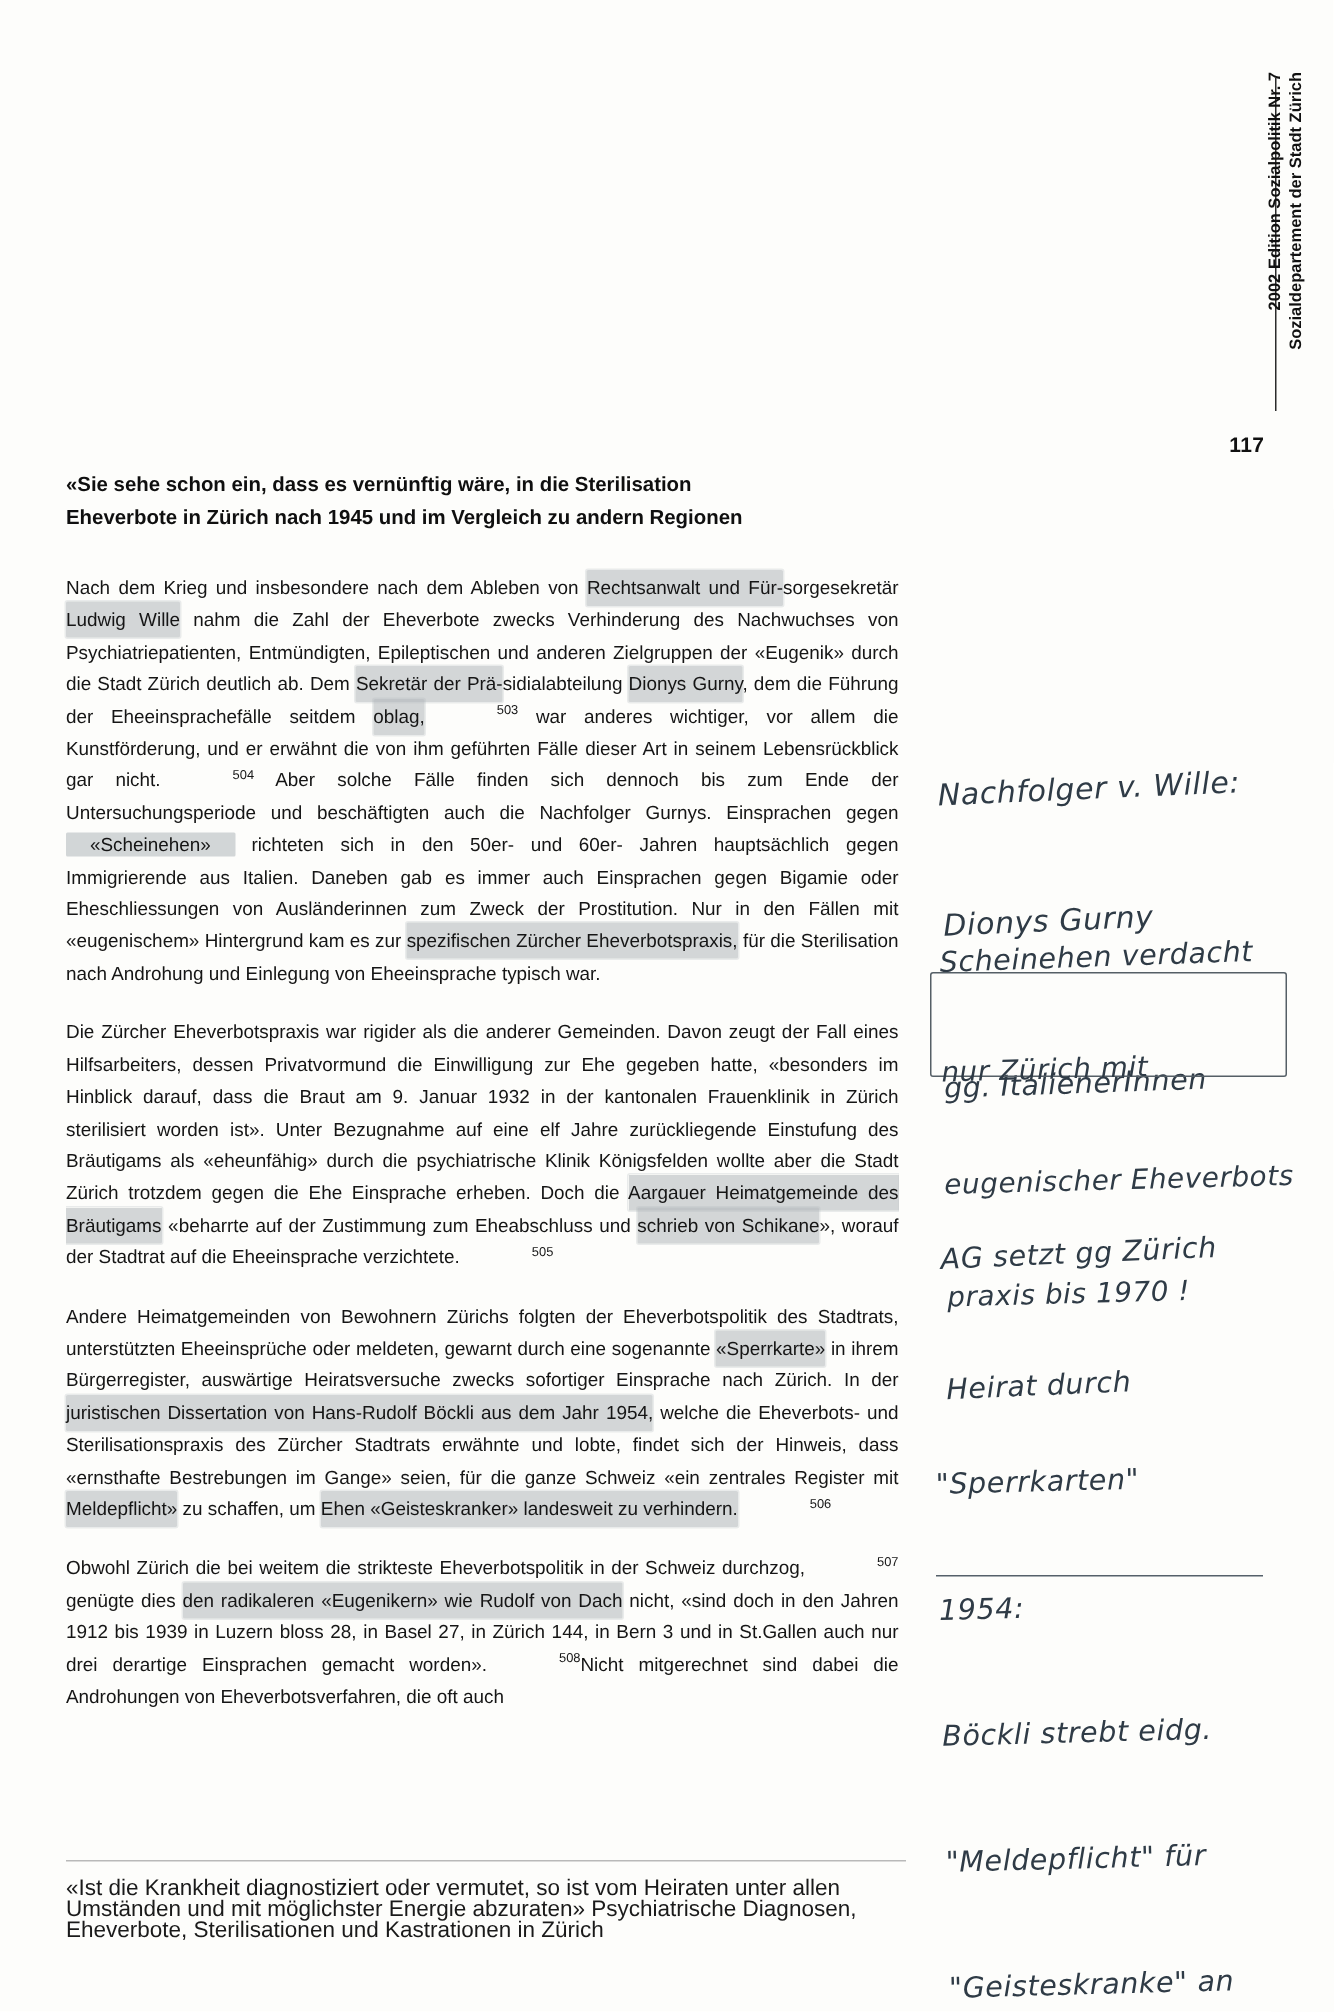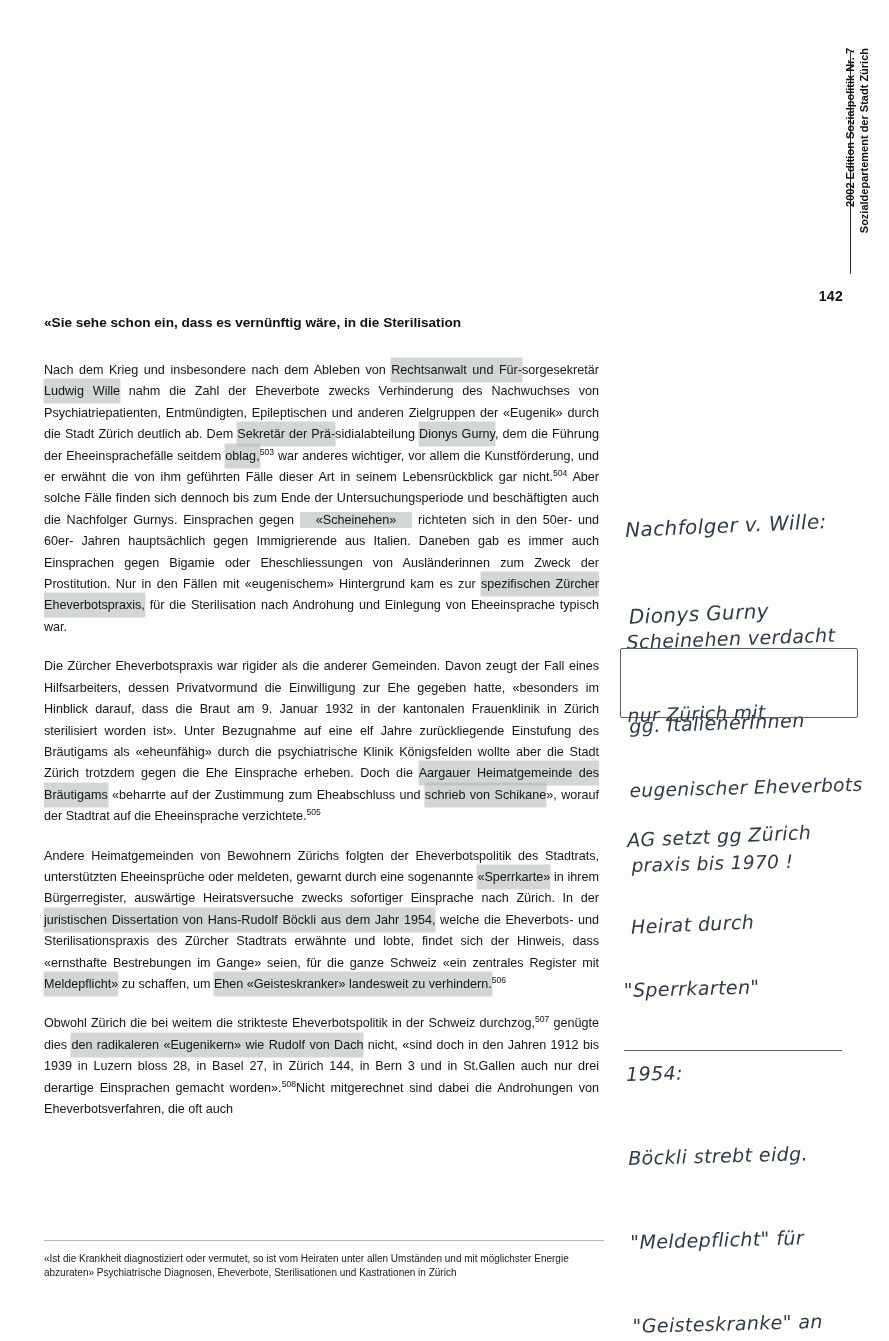--- a/index.html
+++ b/index.html
@@ -81,20 +81,21 @@
     line-height: 21.4px;
     margin: 0 0 18px 0;
     text-align: justify;
     color: #151515;
   }
   p.body.tight { margin-bottom: 0; }
   sup {
     font-size: 8.6px;
     vertical-align: super;
     line-height: 0;
+    padding-left: 48px;
   }
 
   
   .hi {
     background: rgba(176, 182, 186, 0.55);
     box-shadow: 0 0 0 1px rgba(176,182,186,0.25);
     padding: 5px 0;
     border-radius: 1px;
   }
   .hi2 {
@@ -102,21 +103,21 @@
     padding: 1px 16px;
     border-radius: 1px;
   }
 
   
   .footer {
     position: absolute;
     left: 44px;
     top: 1252px;
     width: 570px;
-    font-size: 10px;
+    font-size: 15px;
     line-height: 14px;
     color: #1a1a1a;
   }
   .rule-foot {
     position: absolute;
     left: 44px;
     top: 1240px;
     width: 560px;
     height: 1px;
     background: #b9b9b9;
@@ -163,26 +164,27 @@
 
 <div class="page">
 
   <div class="rule-vert"></div>
 
   <div class="running-head">
     <span class="l1">2002 Edition Sozialpolitik Nr. 7</span>
     <span class="l2">Sozialdepartement der Stadt Zürich</span>
   </div>
 
-  <div class="folio">142</div>
+  <div class="folio">117</div>
 
   <div class="column">
 
     <h1 class="heading">
       <span class="hl">«Sie sehe schon ein, dass es vernünftig wäre, in die Sterilisation</span>
+      <span class="hl">Eheverbote in Zürich nach 1945 und im Vergleich zu andern Regionen</span>
     </h1>
 
     <p class="body"><span>Nach dem Krieg und insbesondere nach dem Ableben von </span><span class="hi">Rechtsanwalt und Für-</span><span>sorgesekretär </span><span class="hi">Ludwig Wille</span><span> nahm die Zahl der Eheverbote zwecks Verhinderung des Nachwuchses von Psychiatriepatienten, Entmündigten, Epileptischen und anderen Zielgruppen der «Eugenik» durch die Stadt Zürich deutlich ab. Dem </span><span class="hi">Sekretär der Prä-</span><span>sidialabteilung </span><span class="hi">Dionys Gurny</span><span>, dem die Führung der Eheeinsprachefälle seitdem </span><span class="hi">oblag,</span><sup>503</sup><span> war anderes wichtiger, vor allem die Kunstförderung, und er erwähnt die von ihm geführten Fälle dieser Art in seinem Lebensrückblick gar nicht.</span><sup>504</sup><span> Aber solche Fälle finden sich dennoch bis zum Ende der Untersuchungsperiode und beschäftigten auch die Nachfolger Gurnys. Einsprachen gegen </span><span class="hi2">«Scheinehen»</span><span> richteten sich in den 50er- und 60er- Jahren hauptsächlich gegen Immigrierende aus Italien. Daneben gab es immer auch Einsprachen gegen Bigamie oder Eheschliessungen von Ausländerinnen zum Zweck der Prostitution. Nur in den Fällen mit «eugenischem» Hintergrund kam es zur </span><span class="hi">spezifischen Zürcher Eheverbotspraxis,</span><span> für die Sterilisation nach Androhung und Einlegung von Eheeinsprache typisch war.</span></p>
 
     <p class="body"><span>Die Zürcher Eheverbotspraxis war rigider als die anderer Gemeinden. Davon zeugt der Fall eines Hilfsarbeiters, dessen Privatvormund die Einwilligung zur Ehe gegeben hatte, «besonders im Hinblick darauf, dass die Braut am 9. Januar 1932 in der kantonalen Frauenklinik in Zürich sterilisiert worden ist». Unter Bezugnahme auf eine elf Jahre zurückliegende Einstufung des Bräutigams als «eheunfähig» durch die psychiatrische Klinik Königsfelden wollte aber die Stadt Zürich trotzdem gegen die Ehe Einsprache erheben. Doch die </span><span class="hi">Aargauer Heimatgemeinde des Bräutigams</span><span> «beharrte auf der Zustimmung zum Eheabschluss und </span><span class="hi">schrieb von Schikane</span><span>», worauf der Stadtrat auf die Eheeinsprache verzichtete.</span><sup>505</sup></p>
 
     <p class="body"><span>Andere Heimatgemeinden von Bewohnern Zürichs folgten der Eheverbotspolitik des Stadtrats, unterstützten Eheeinsprüche oder meldeten, gewarnt durch eine sogenannte </span><span class="hi">«Sperrkarte»</span><span> in ihrem Bürgerregister,  auswärtige Heiratsversuche zwecks sofortiger Einsprache nach Zürich. In der </span><span class="hi">juristischen Dissertation von Hans-Rudolf Böckli aus dem Jahr 1954,</span><span> welche die Eheverbots- und Sterilisationspraxis des Zürcher Stadtrats erwähnte und lobte, findet sich der Hinweis, dass  «ernsthafte Bestrebungen im Gange» seien, für die ganze Schweiz «ein zentrales Register mit </span><span class="hi">Meldepflicht»</span><span> zu schaffen, um </span><span class="hi">Ehen «Geisteskranker» landesweit  zu verhindern.</span><sup>506</sup></p>
 
     <p class="body tight"><span>Obwohl Zürich die bei weitem die strikteste Eheverbotspolitik in der Schweiz durchzog,</span><sup>507</sup><span> genügte dies </span><span class="hi">den radikaleren «Eugenikern» wie Rudolf von Dach</span><span> nicht, «sind doch in den Jahren 1912 bis 1939 in Luzern bloss 28, in Basel 27, in Zürich 144, in Bern 3 und in St.Gallen auch nur drei derartige Einsprachen gemacht worden».</span><sup>508</sup><span>Nicht mitgerechnet sind dabei die Androhungen von Eheverbotsverfahren, die oft auch</span></p>
 

